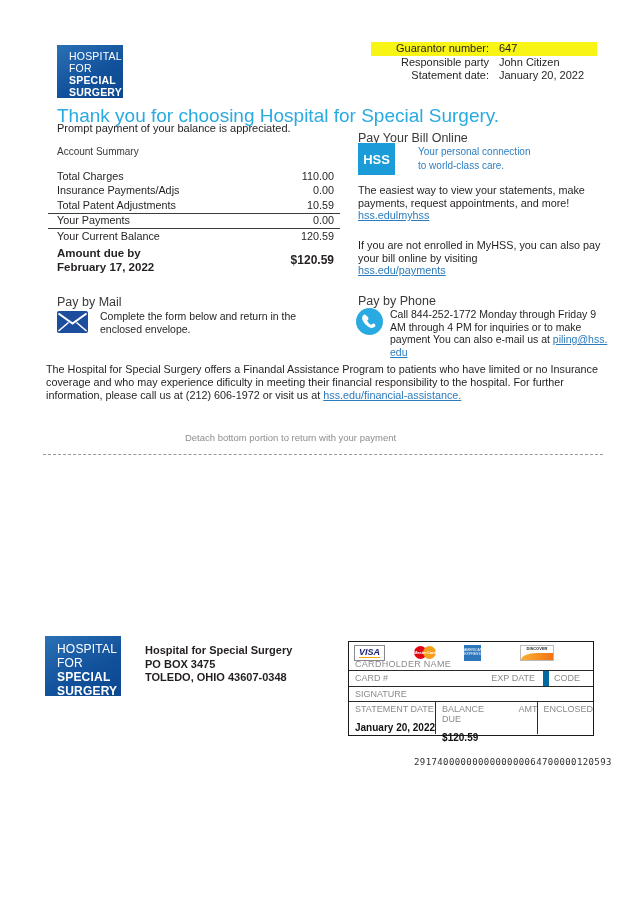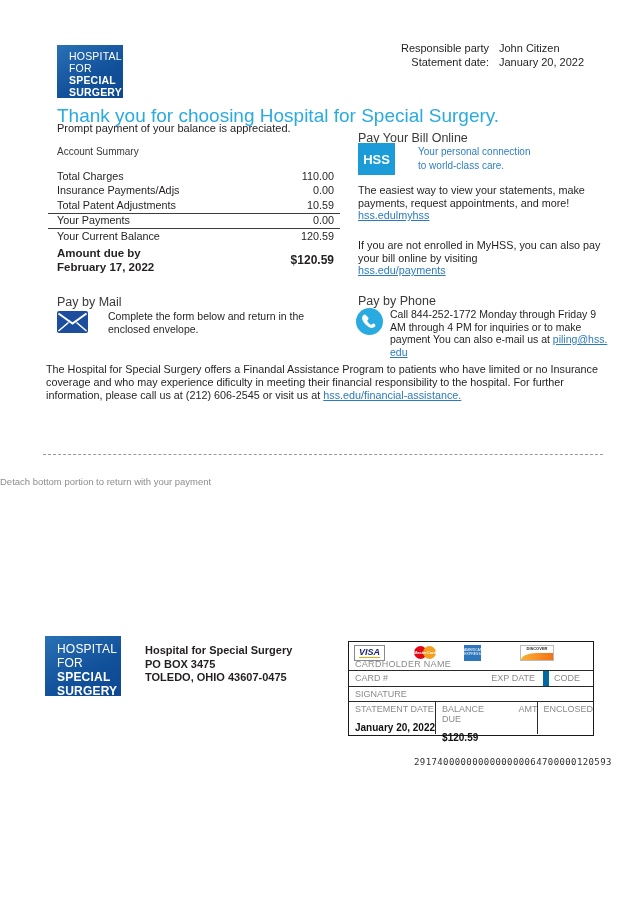--- a/index.html
+++ b/index.html
@@ -42,30 +42,30 @@
   .tagline { position:absolute; left:418px; top:145px; font-size:10px; color:#2e7fc2; line-height:13.5px; }
   .po-p1 { position:absolute; left:358px; top:184px; width:248px; font-size:10.8px; line-height:13px; }
   .po-link1 { position:absolute; left:358px; top:209px; font-size:10.8px; }
   .po-p2 { position:absolute; left:358px; top:239px; width:248px; font-size:10.8px; line-height:13px; }
   .po-link2 { position:absolute; left:358px; top:264px; font-size:10.8px; }
   a.doc-link { color:#2b7bbd; text-decoration:underline; cursor:pointer; }
 
   
   .mail-title { position:absolute; left:57px; top:295px; font-size:12.5px; color:#3a3a3a; }
   .mail-icon { position:absolute; left:57px; top:311px; }
-  .mail-text { position:absolute; left:108px; top:310px; width:215px; font-size:10.5px; line-height:12.5px; }
+  .mail-text { position:absolute; left:100px; top:310px; width:215px; font-size:10.5px; line-height:12.5px; }
   .phone-title { position:absolute; left:358px; top:294px; font-size:12.5px; color:#3a3a3a; }
   .phone-icon { position:absolute; left:356px; top:308px; }
   .phone-text { position:absolute; left:390px; top:308px; width:218px; font-size:10.5px; line-height:12.5px; }
 
   
   .assistance { position:absolute; left:46px; top:363px; width:556px; font-size:10.8px; line-height:13px; }
 
   
-  .detach-note { position:absolute; left:0; top:432px; width:581px; font-size:9.5px; color:#8d8d8d;margin-top:44px; }
+  .detach-note { position:absolute; left:0; top:432px; width:581px; text-align:center; font-size:9.5px; color:#8d8d8d; }
   .dash-line { position:absolute; left:43px; top:454px; width:560px; border-top:1.3px dashed #999; }
 
   
   .remit { position:absolute; left:145px; top:644px; font-size:11px; font-weight:700; line-height:13.5px; }
 
   
   .pform { position:absolute; left:348px; top:641px; width:246px; height:95px; border:1.2px solid #1a1a1a; font-size:9px; color:#8a8a8a; }
   .pf-row1 { height:29px; position:relative; border-bottom:1px solid #2a2a2a; }
   .pf-logos { position:absolute; left:5px; top:3px; width:232px; height:15px; }
   .pf-cardholder { position:absolute; left:6px; bottom:1px; letter-spacing:.3px; }
@@ -103,20 +103,24 @@
 <div class="page">
 
   <div class="logo logo-top">
     <div class="thin">HOSPITAL</div>
     <div class="thin">FOR</div>
     <div class="bold">SPECIAL</div>
     <div class="bold">SURGERY</div>
   </div>
 
   <div class="guarantor">
+    <div class="g-row g-highlight">
+      <span class="g-label">Guarantor number:</span>
+      <span class="g-value">647</span>
+    </div>
     <div class="g-row">
       <span class="g-label">Responsible party</span>
       <span class="g-value">John Citizen</span>
     </div>
     <div class="g-row">
       <span class="g-label">Statement date:</span>
       <span class="g-value">January 20, 2022</span>
     </div>
   </div>
 
@@ -177,35 +181,35 @@
 
   <div class="phone-title">Pay by Phone</div>
   <div class="phone-icon">
     <svg width="27" height="27" viewBox="0 0 27 27">
       <circle cx="13.5" cy="13.5" r="13.5" fill="#29abe2"></circle>
       <path d="M18.9 16.1c-.8-.8-2-.8-2.8 0l-.8.8c-1.7-.9-3.3-2.5-4.2-4.2l.8-.8c.8-.8.8-2 0-2.8L10 7.2c-.8-.8-2-.8-2.8 0-1.4 1.4-1.5 3.7-.1 6 1.4 2.3 3.4 4.3 5.7 5.7 2.3 1.4 4.6 1.3 6-.1.8-.8.8-2 0-2.8l-1.9.1z" fill="#ffffff"></path>
     </svg>
   </div>
   <div class="phone-text"><span>Call 844-252-1772 Monday through Friday 9 AM through 4 PM for inquiries or to make payment You can also e-mail us at </span><a class="doc-link">piling@hss. edu</a></div>
 
-  <div class="assistance"><span>The Hospital for Special Surgery offers a Finandal Assistance Program to patients who have limited or no Insurance coverage and who may experience dificulty in meeting their financial responsibility to the hospital. For further information, please call us at (212) 606-2545 or visit us at </span><a class="doc-link">hss.edu/financial-assistance.</a></div>
+  <div class="assistance"><span>The Hospital for Special Surgery offers a Finandal Assistance Program to patients who have limited or no Insurance coverage and who may experience dificulty in meeting their financial responsibility to the hospital. For further information, please call us at (212) 606-1972 or visit us at </span><a class="doc-link">hss.edu/financial-assistance.</a></div>
 
   <div class="detach-note">Detach bottom portion to return with your payment</div>
   <div class="dash-line"></div>
 
   <div class="logo logo-bottom">
     <div class="thin">HOSPITAL</div>
     <div class="thin">FOR</div>
     <div class="bold">SPECIAL</div>
     <div class="bold">SURGERY</div>
   </div>
   <div class="remit">
     <div>Hospital for Special Surgery</div>
     <div>PO BOX 3475</div>
-    <div>TOLEDO, OHIO 43607-0475</div>
+    <div>TOLEDO, OHIO 43607-0348</div>
   </div>
 
   <div class="pform">
     <div class="pf-row1">
       <div class="pf-logos">
         <div class="cl cl-visa"><span>VISA</span></div>
         <div class="cl cl-mc">
           <span class="c1"></span>
           <span class="c2"></span>
           <span class="mc-t">MasterCard</span>

